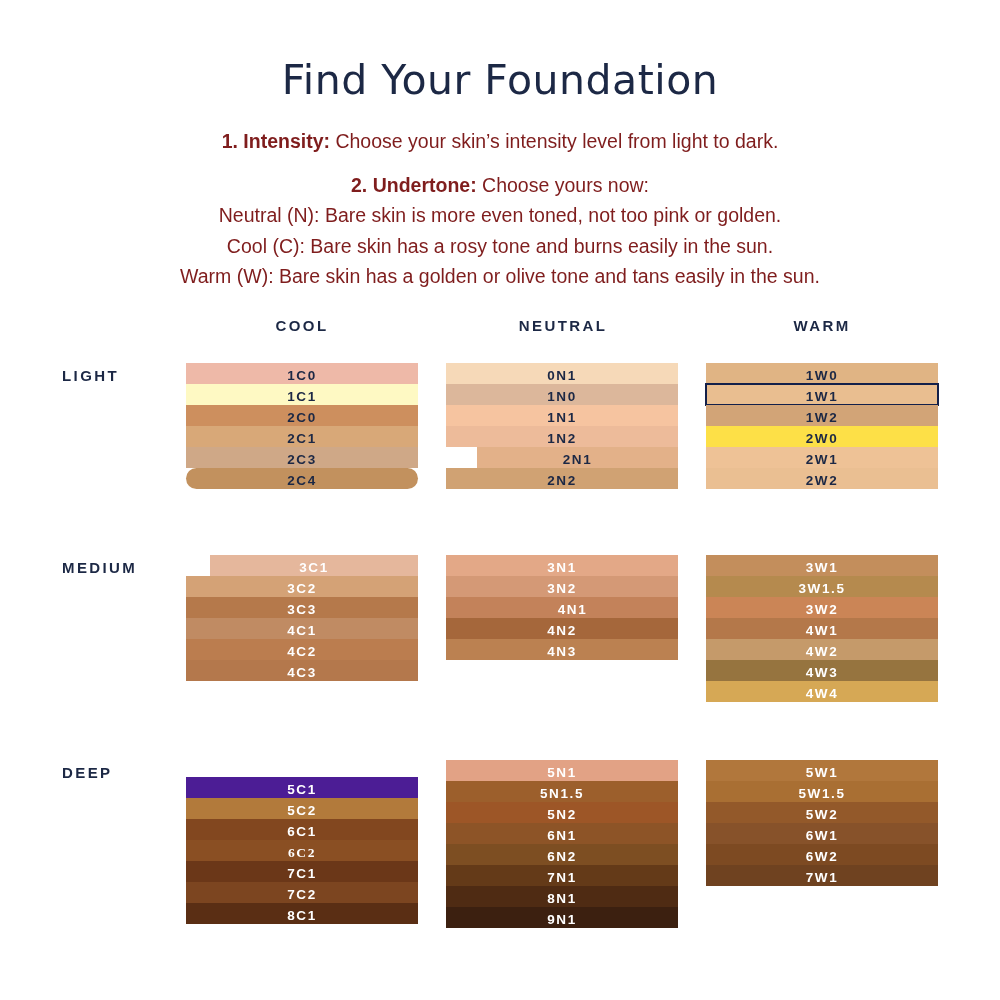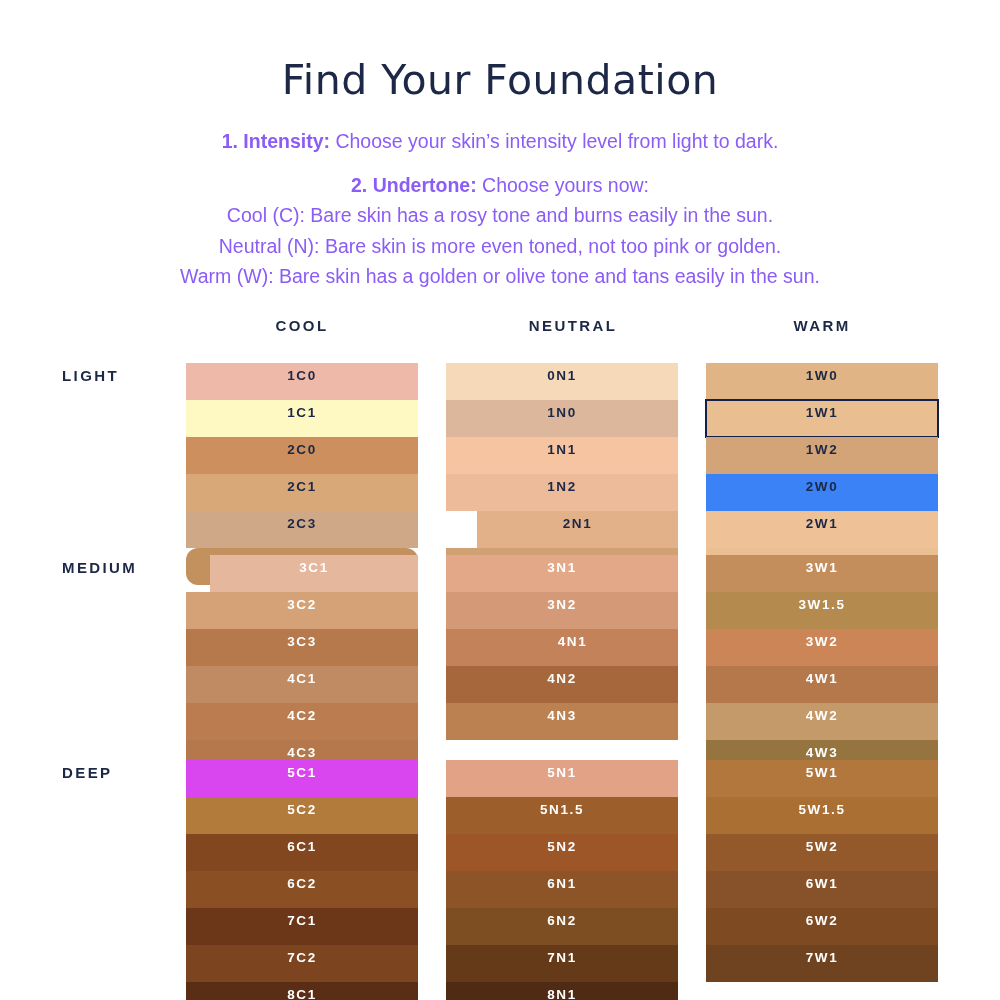--- a/index.html
+++ b/index.html
@@ -27,21 +27,21 @@
     letter-spacing: 0.5px;
     color: #1c2845;
     margin: 56px 0 12px 0;
   }
   .instructions {
     margin-top: 22px;
     text-align: center;
   }
   .line {
     font-size: 19.5px;
-    color: #8b5cf6;
+    color: #7f1d1d;
     line-height: 1.55;
   }
   .line.step {
     margin-bottom: 14px;
   }
   .line b {
     font-weight: bold;
   }
   .chart {
     position: relative;
@@ -71,21 +71,21 @@
     letter-spacing: 2.4px;
     color: #1c2845;
     white-space: nowrap;
   }
   .swatch-col {
     position: absolute;
     width: 232px;
   }
   .swatch {
     position: relative;
-    height: 37px;
+    height: 21px;
     line-height: 25px;
     text-align: center;
     font-size: 13.5px;
     font-weight: bold;
     letter-spacing: 1.6px;
   }
   .swatch.dark-text { color: #1c2845; }
   .swatch.light-text { color: #ffffff; }
   .swatch.selected::after {
     content: "";
@@ -101,29 +101,29 @@
 </head>
 <body>
 
 <div class="page">
 
   <h1 class="title">Find Your Foundation</h1>
 
   <div class="instructions">
       <div class="line step"><b>1. Intensity:</b><span> Choose your skin’s intensity level from light to dark.</span></div>
       <div class="line"><b>2. Undertone:</b><span> Choose yours now:</span></div>
+      <div class="line"><span>Neutral (N): Bare skin is more even toned, not too pink or golden.</span></div>
       <div class="line"><span>Cool (C): Bare skin has a rosy tone and burns easily in the sun.</span></div>
-      <div class="line"><span>Neutral (N): Bare skin is more even toned, not too pink or golden.</span></div>
       <div class="line"><span>Warm (W): Bare skin has a golden or olive tone and tans easily in the sun.</span></div>
     </div>
 
   <div class="chart">
     <div class="col-headers">
         <div class="col-head" style="left: 186px; width: 232px; top: 0px;">COOL</div>
-        <div class="col-head" style="left: 457px; width: 232px; top: 0px;">NEUTRAL</div>
+        <div class="col-head" style="left: 447px; width: 232px; top: 0px;">NEUTRAL</div>
         <div class="col-head" style="left: 706px; width: 232px; top: 0px;">WARM</div>
       </div>
     <div class="rows" style="position: relative; height: 617px;">
         <div class="row-block" style="position: absolute; left: 0px; top: 20px; width: 1000px;">
           <div class="row-label" style="top: 4px;">LIGHT</div>
           <div class="swatch-col" style="left: 186px; top: 0px;">
             <div class="swatch dark-text" style="background: rgb(238, 185, 168);">1C0</div>
             <div class="swatch dark-text" style="background: #fef9c3;">1C1</div>
             <div class="swatch dark-text" style="background: rgb(205, 143, 94);">2C0</div>
             <div class="swatch dark-text" style="background: rgb(216, 168, 120);">2C1</div>
@@ -135,21 +135,21 @@
             <div class="swatch dark-text" style="background: rgb(220, 183, 155);">1N0</div>
             <div class="swatch dark-text" style="background: rgb(246, 196, 160);">1N1</div>
             <div class="swatch dark-text" style="background: rgb(237, 187, 154);">1N2</div>
             <div class="swatch dark-text" style="background: rgb(227, 177, 137); margin-left: 31px;">2N1</div>
             <div class="swatch dark-text" style="background: rgb(208, 162, 115);">2N2</div>
           </div>
           <div class="swatch-col" style="left: 706px; top: 0px;">
             <div class="swatch dark-text" style="background: rgb(224, 180, 132);">1W0</div>
             <div class="swatch dark-text selected" style="background: rgb(233, 190, 144);">1W1</div>
             <div class="swatch dark-text" style="background: rgb(210, 164, 119);">1W2</div>
-            <div class="swatch dark-text" style="background: #3b82f6;">2W0</div>
+            <div class="swatch dark-text" style="background: #fde047;">2W0</div>
             <div class="swatch dark-text" style="background: rgb(238, 194, 150);">2W1</div>
             <div class="swatch dark-text" style="background: rgb(234, 191, 146);">2W2</div>
           </div>
         </div>
         <div class="row-block" style="position: absolute; left: 0px; top: 212px; width: 1000px;">
           <div class="row-label" style="top: 4px;">MEDIUM</div>
           <div class="swatch-col" style="left: 186px; top: 0px;">
             <div class="swatch light-text" style="background: rgb(229, 183, 156); margin-left: 24px;">3C1</div>
             <div class="swatch light-text" style="background: rgb(212, 162, 118);">3C2</div>
             <div class="swatch light-text" style="background: rgb(181, 121, 75);">3C3</div>
@@ -170,24 +170,24 @@
             <div class="swatch light-text" style="background: rgb(203, 133, 86);">3W2</div>
             <div class="swatch light-text" style="background: rgb(180, 120, 74);">4W1</div>
             <div class="swatch light-text" style="background: rgb(197, 154, 106);">4W2</div>
             <div class="swatch light-text" style="background: rgb(150, 116, 63);">4W3</div>
             <div class="swatch light-text" style="background: rgb(214, 168, 85);">4W4</div>
           </div>
         </div>
         <div class="row-block" style="position: absolute; left: 0px; top: 417px; width: 1000px;">
           <div class="row-label" style="top: 4px;">DEEP</div>
           <div class="swatch-col" style="left: 186px; top: 0px;">
-            <div class="swatch light-text" style="background: #d946ef;">5C1</div>
+            <div class="swatch light-text" style="background: #4c1d95; margin-top: 17px;">5C1</div>
             <div class="swatch light-text" style="background: rgb(178, 122, 59);">5C2</div>
             <div class="swatch light-text" style="background: rgb(130, 71, 31);">6C1</div>
-            <div class="swatch light-text" style="background: rgb(138, 79, 35);">6C2</div>
+            <div class="swatch light-text" style="background: rgb(138, 79, 35); font-family: Liberation Serif, serif;">6C2</div>
             <div class="swatch light-text" style="background: rgb(107, 55, 24);">7C1</div>
             <div class="swatch light-text" style="background: rgb(124, 69, 32);">7C2</div>
             <div class="swatch light-text" style="background: rgb(90, 46, 20);">8C1</div>
           </div>
           <div class="swatch-col" style="left: 446px; top: 0px;">
             <div class="swatch light-text" style="background: rgb(226, 162, 133);">5N1</div>
             <div class="swatch light-text" style="background: rgb(156, 95, 44);">5N1.5</div>
             <div class="swatch light-text" style="background: rgb(157, 86, 39);">5N2</div>
             <div class="swatch light-text" style="background: rgb(141, 84, 39);">6N1</div>
             <div class="swatch light-text" style="background: rgb(125, 78, 34);">6N2</div>

